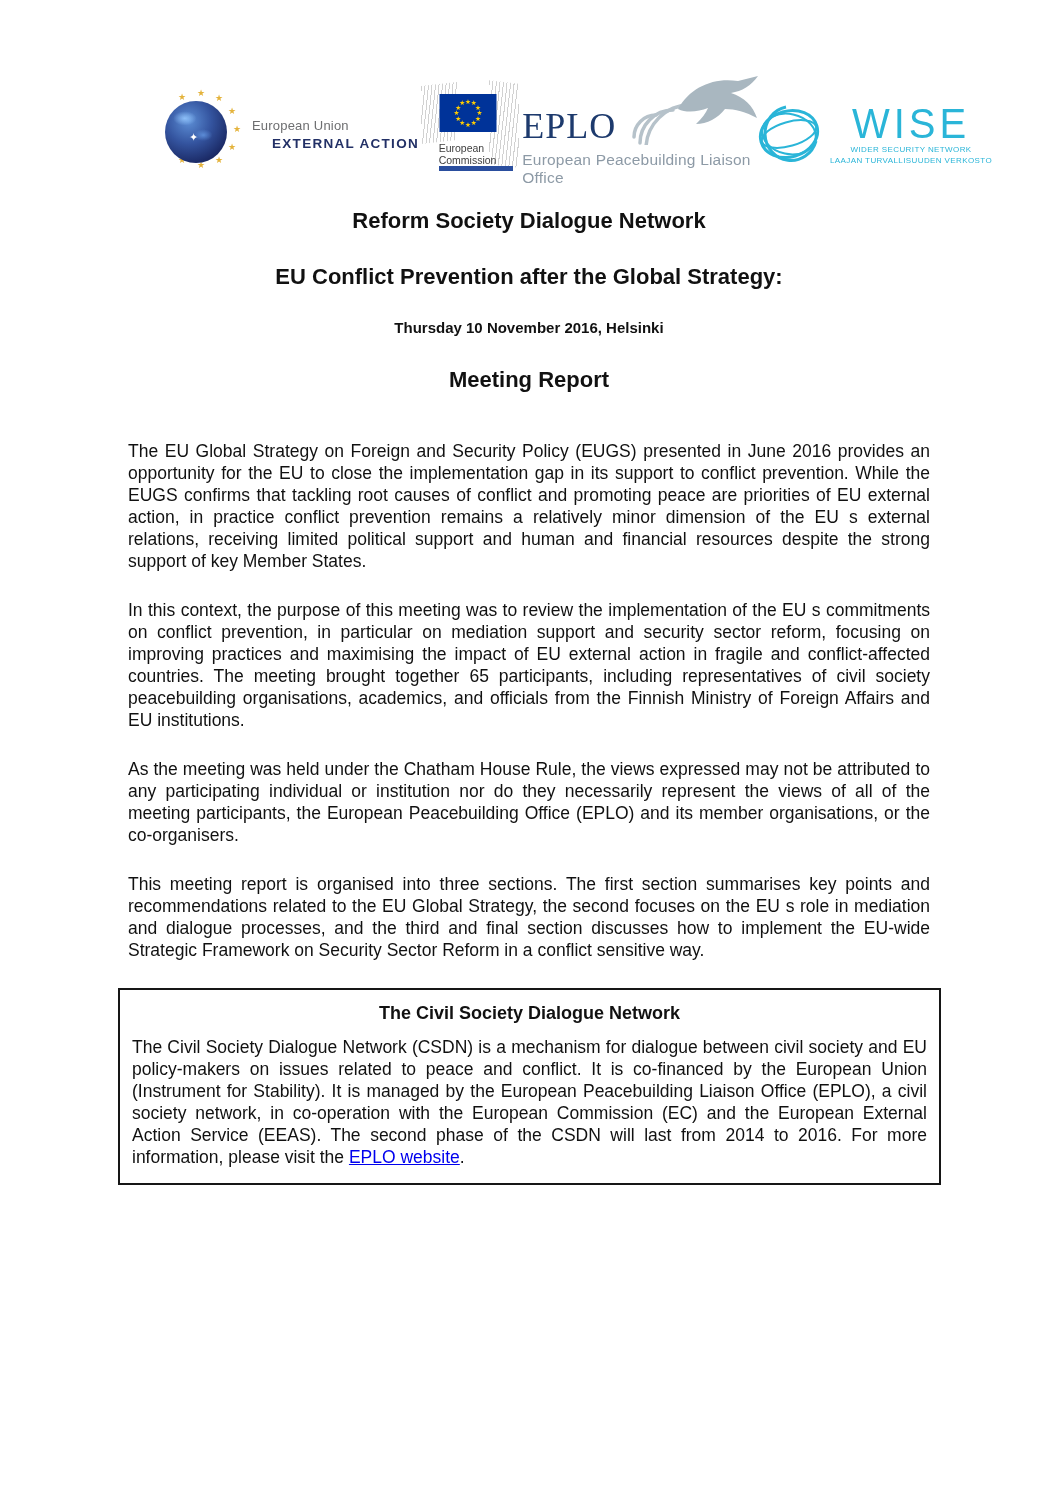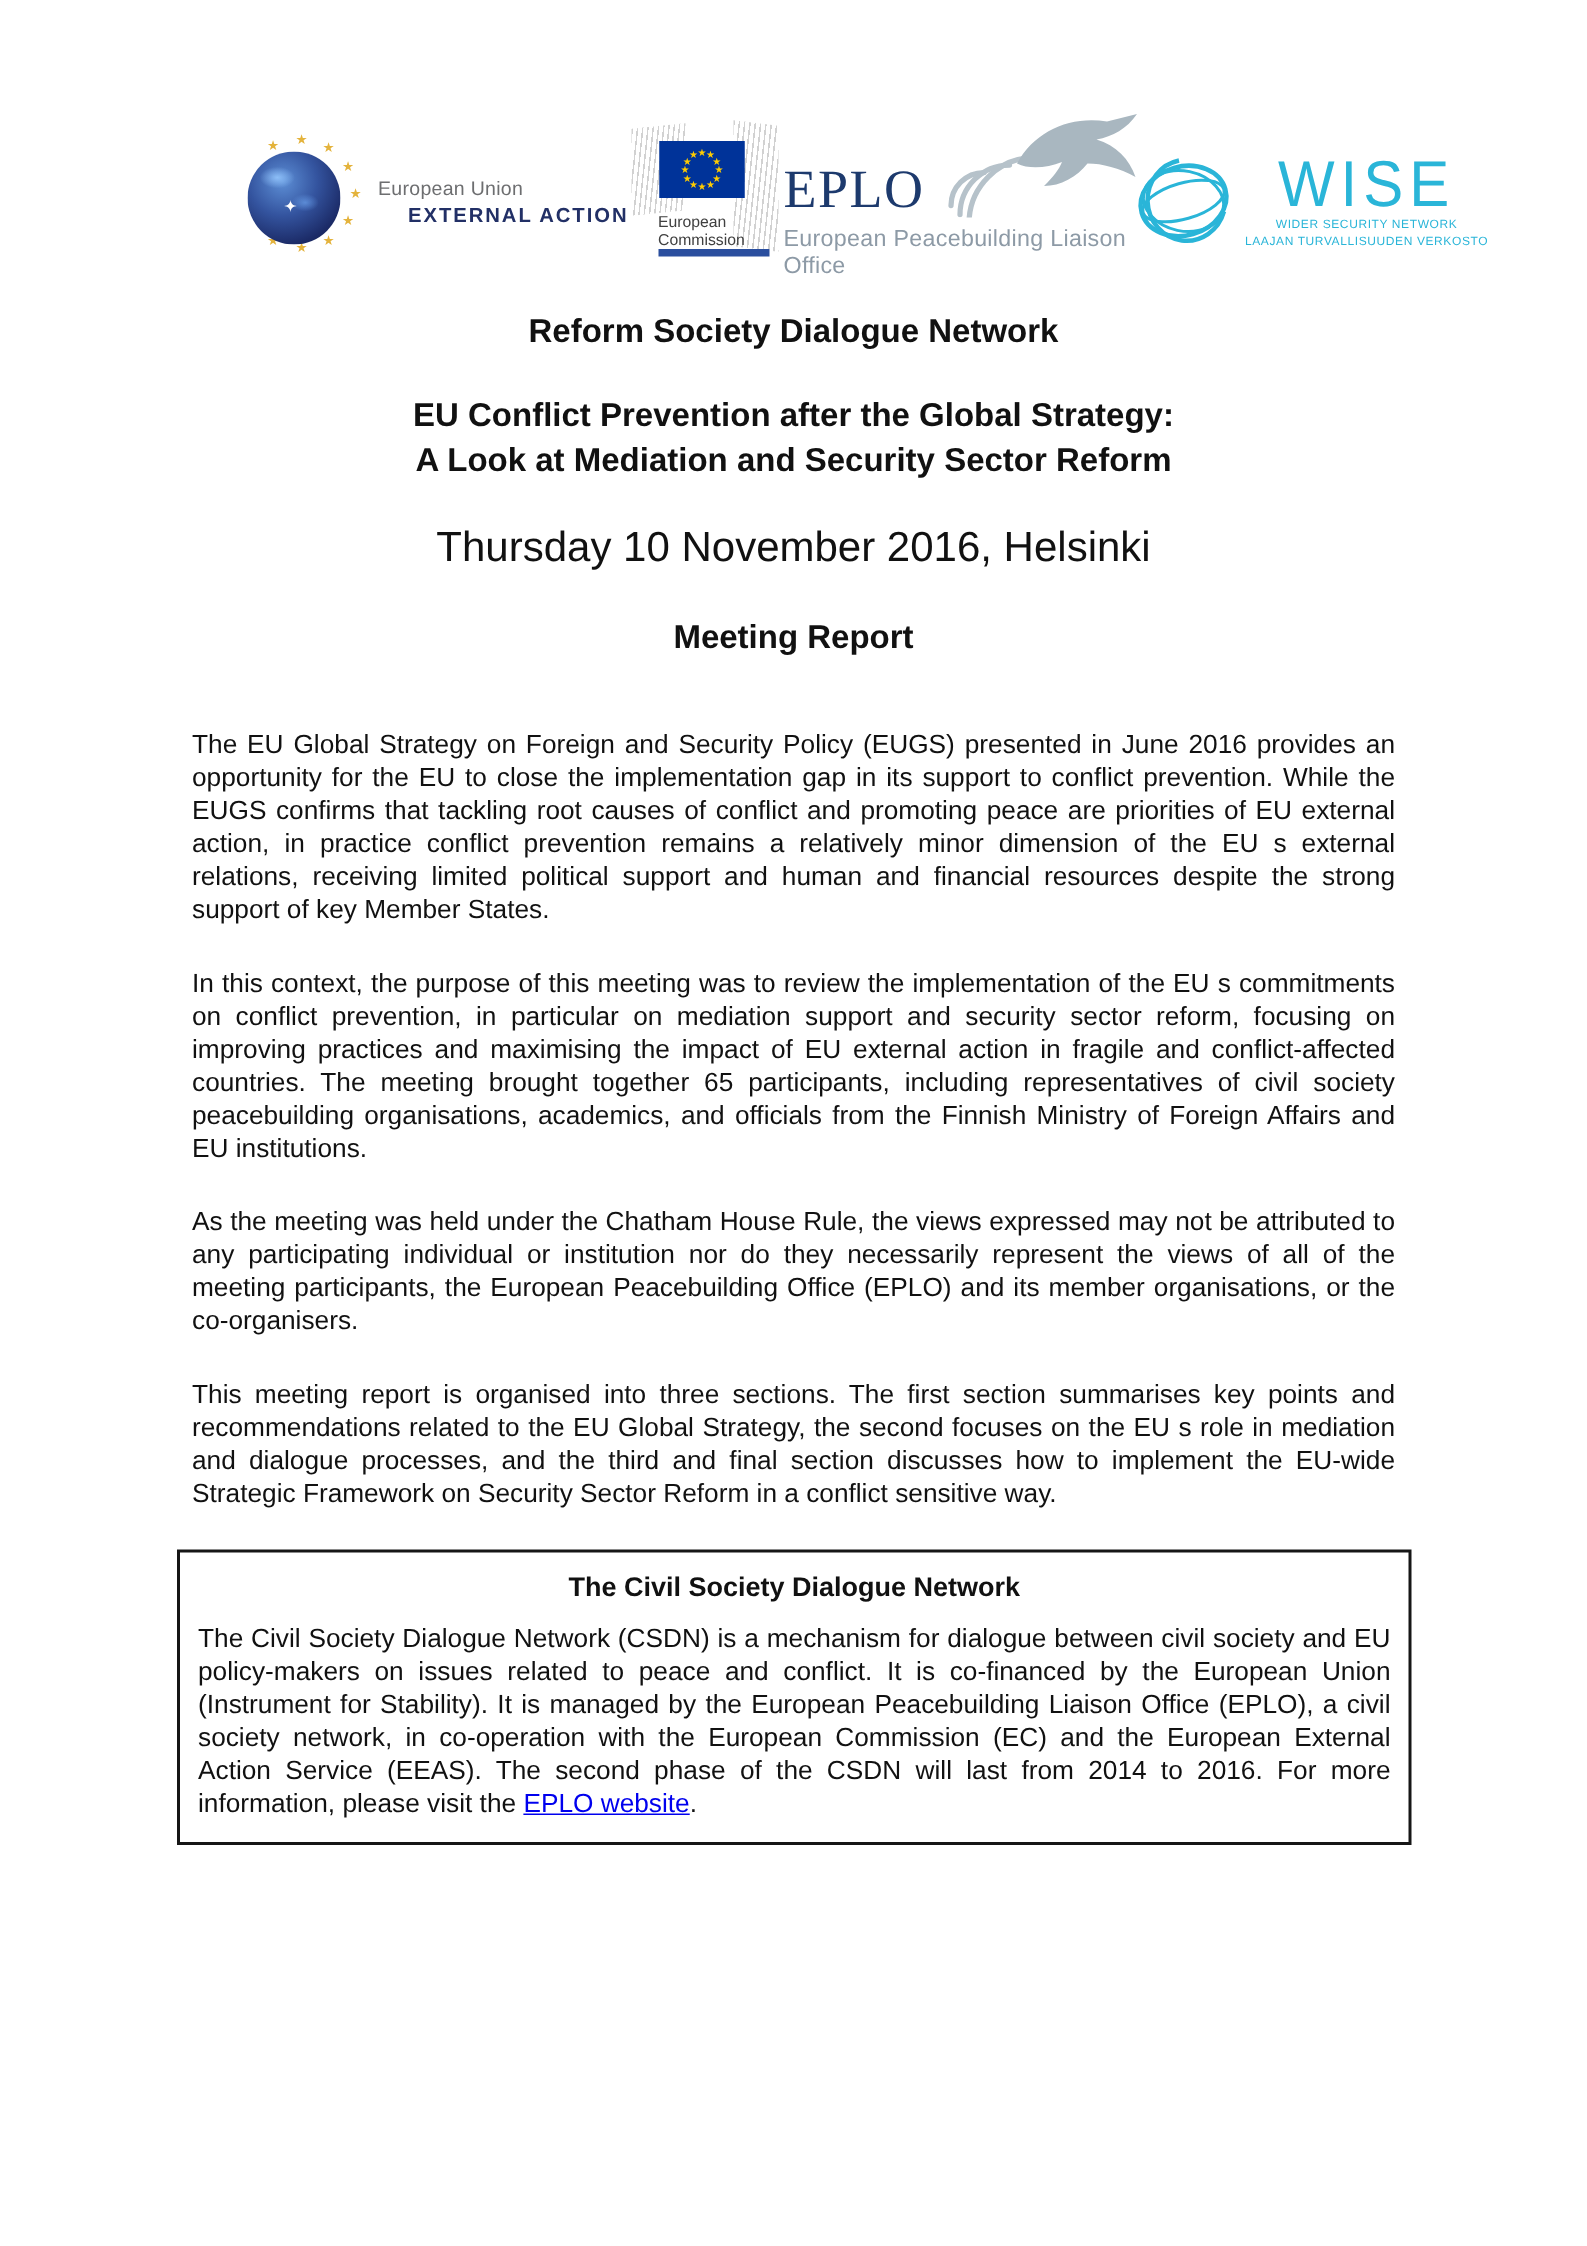--- a/index.html
+++ b/index.html
@@ -47,21 +47,21 @@
   .wise-logo { display: flex; align-items: center; width: 190px; }
   .wise-globe { flex: 0 0 auto; }
   .wise-text { margin-left: 8px; display: flex; flex-direction: column; align-items: center; }
   .wise-acronym { color: #2ab5d8; font-size: 40px; line-height: 40px; letter-spacing: 4px; transform: scaleY(1.08); }
   .wise-tag { color: #2ab5d8; font-size: 8px; letter-spacing: .4px; margin-top: 2px; white-space: nowrap; }
 
   
   .titles { text-align: center; }
   .title-network { margin-top: 22px; font-size: 22px; font-weight: bold; }
   .title-event { margin-top: 28px; font-size: 22px; font-weight: bold; line-height: 30px; }
-  .title-date { margin-top: 27px; font-size: 28px; font-weight: normal; }
+  .title-date { margin-top: 27px; font-size: 15px; font-weight: bold; }
   .title-report { margin-top: 31px; font-size: 22px; font-weight: bold; }
 
   
   .body-copy { margin: 47px 128px 0 128px; width: 802px; }
   .body-copy p { font-size: 17.5px; line-height: 22px; text-align: justify; margin-bottom: 27px; }
 
   
   .info-box { margin: 17px 0 0 -10px; width: 823px; border: 2px solid #161616; padding: 13px 12px 15px 12px; }
   .info-box h3 { text-align: center; font-size: 18px; font-weight: bold; margin-bottom: 12px; }
   .info-box .box-body { font-size: 17.5px; line-height: 22px; text-align: justify; margin-bottom: 0; }
@@ -153,21 +153,20 @@
         <div class="wise-tag">WIDER SECURITY NETWORK</div>
         <div class="wise-tag">LAAJAN TURVALLISUUDEN VERKOSTO</div>
       </div>
     </div>
   </header>
 
   <section class="titles">
     <h1 class="title-network">Reform Society Dialogue Network</h1>
     <h2 class="title-event">
       <span>EU Conflict Prevention after the Global Strategy:</span><br>
-      <span>A Look at Mediation and Security Sector Reform</span>
     </h2>
     <div class="title-date">Thursday 10 November 2016, Helsinki</div>
     <h2 class="title-report">Meeting Report</h2>
   </section>
 
   <main class="body-copy">
     <p>The EU Global Strategy on Foreign and Security Policy (EUGS) presented in June 2016 provides an opportunity for the EU to close the implementation gap in its support to conflict prevention. While the EUGS confirms that tackling root causes of conflict and promoting peace are priorities of EU external action, in practice conflict prevention remains a relatively minor dimension of the EU s external relations, receiving limited political support and human and financial resources despite the strong support of key Member States.</p>
     <p>In this context, the purpose of this meeting was to review the implementation of the EU s commitments on conflict prevention, in particular on mediation support and security sector reform, focusing on improving practices and maximising the impact of EU external action in fragile and conflict-affected countries. The meeting brought together 65 participants, including representatives of civil society peacebuilding organisations, academics, and officials from the Finnish Ministry of Foreign Affairs and EU institutions.</p>
     <p>As the meeting was held under the Chatham House Rule, the views expressed may not be attributed to any participating individual or institution nor do they necessarily represent the views of all of the meeting participants, the European Peacebuilding Office (EPLO) and its member organisations, or the co-organisers.</p>
     <p>This meeting report is organised into three sections. The first section summarises key points and recommendations related to the EU Global Strategy, the second focuses on the EU s role in mediation and dialogue processes, and the third and final section discusses how to implement the EU-wide Strategic Framework on Security Sector Reform in a conflict sensitive way.</p>

